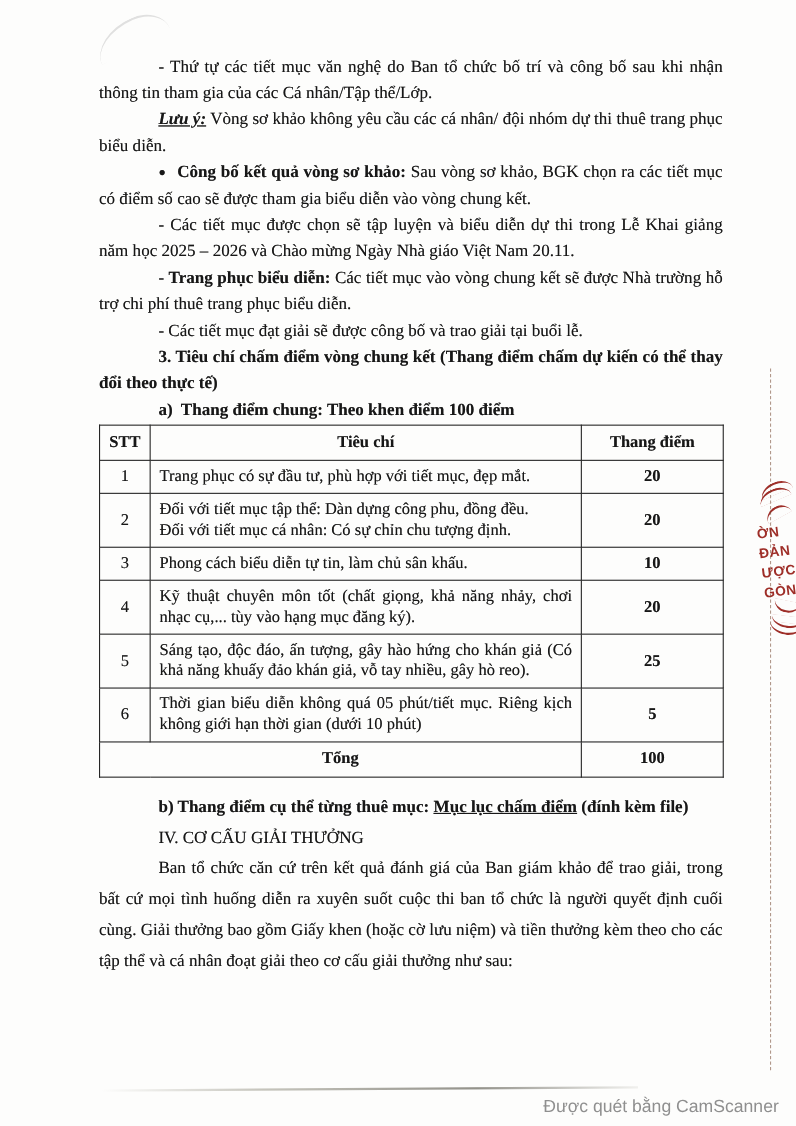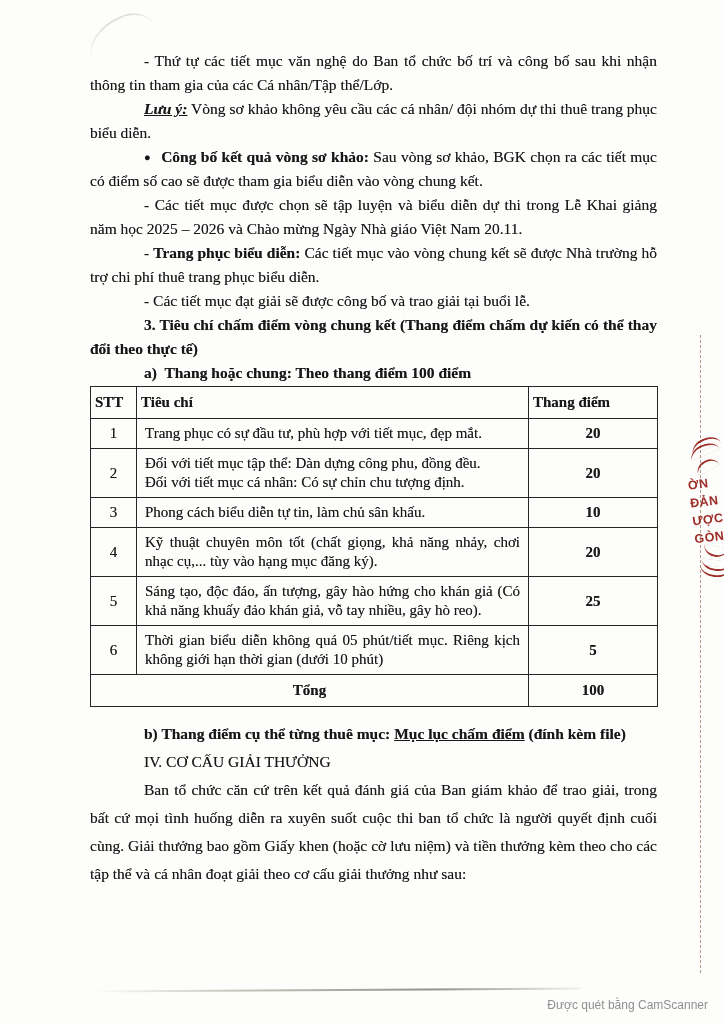--- a/index.html
+++ b/index.html
@@ -33,21 +33,21 @@
     width: 567px; margin-top: 1px;
     border-collapse: collapse; table-layout: fixed;
     font-size: 15px; line-height: 19px;
     text-shadow: 0 0 0.4px rgba(20,20,20,0.55);
   }
   table.score td, table.score th {
     border: 1.4px solid #262626;
     padding: 5px 8px;
     vertical-align: middle;
   }
-  table.score th { font-weight: bold; padding: 6px 4px; }
+  table.score th { font-weight: bold; text-align: center; padding: 6px 4px; }
   td.stt { text-align: center; }
   td.crit { text-align: justify; white-space: pre-line; }
   td.score-val { text-align: center; font-weight: bold; }
   tr.total-row td { font-weight: bold; text-align: center; padding: 6px 4px; }
 
   
   .after-table { margin-top: 13px; line-height: 28px; }
   .underline { text-decoration: underline; }
   .h4 { font-weight: normal; }
   .final-para { text-indent: 54px; margin: 0; text-align: justify; }
@@ -96,21 +96,21 @@
     position: absolute; left: 84px; top: 18px; width: 70px; height: 26px;
     border-top: 2px solid rgba(150,150,150,0.28);
     border-radius: 60% 40% 0 0 / 100% 80% 0 0;
     transform: rotate(-24deg);
   }
 
   
   .scan-footer {
     position: absolute; right: 16px; top: 998px;
     font-family: "Liberation Sans", "DejaVu Sans", sans-serif;
-    font-size: 12px; color: #8f8f8f;
+    font-size: 16px; color: #8f8f8f;
   }
 </style>
 </head>
 <body>
 
 <div class="page">
 
   <div class="smudge"></div>
 
   <div class="content">
@@ -123,21 +123,21 @@
 
 
     <p class="para">- Các tiết mục được chọn sẽ tập luyện và biểu diễn dự thi trong Lễ Khai giảng năm học 2025 – 2026 và Chào mừng Ngày Nhà giáo Việt Nam 20.11.</p>
 
     <p class="para"><span>- </span><span class="lead-label">Trang phục biểu diễn:</span><span> Các tiết mục vào vòng chung kết sẽ được Nhà trường hỗ trợ chi phí thuê trang phục biểu diễn.</span></p>
 
     <p class="para">- Các tiết mục đạt giải sẽ được công bố và trao giải tại buổi lễ.</p>
 
     <p class="para bold">3. Tiêu chí chấm điểm vòng chung kết (Thang điểm chấm dự kiến có thể thay đổi theo thực tế)</p>
 
-    <p class="para bold prewrap">a)  Thang hoặc chung: Theo thang điểm 100 điểm</p>
+    <p class="para bold prewrap">a)  Thang điểm chung: Theo khen điểm 100 điểm</p>
 
     <table class="score">
       <colgroup>
         <col style="width:46px">
           <col style="width:392px">
           <col style="width:129px">
       </colgroup>
       <tbody>
           <tr>
         <th>STT</th>

